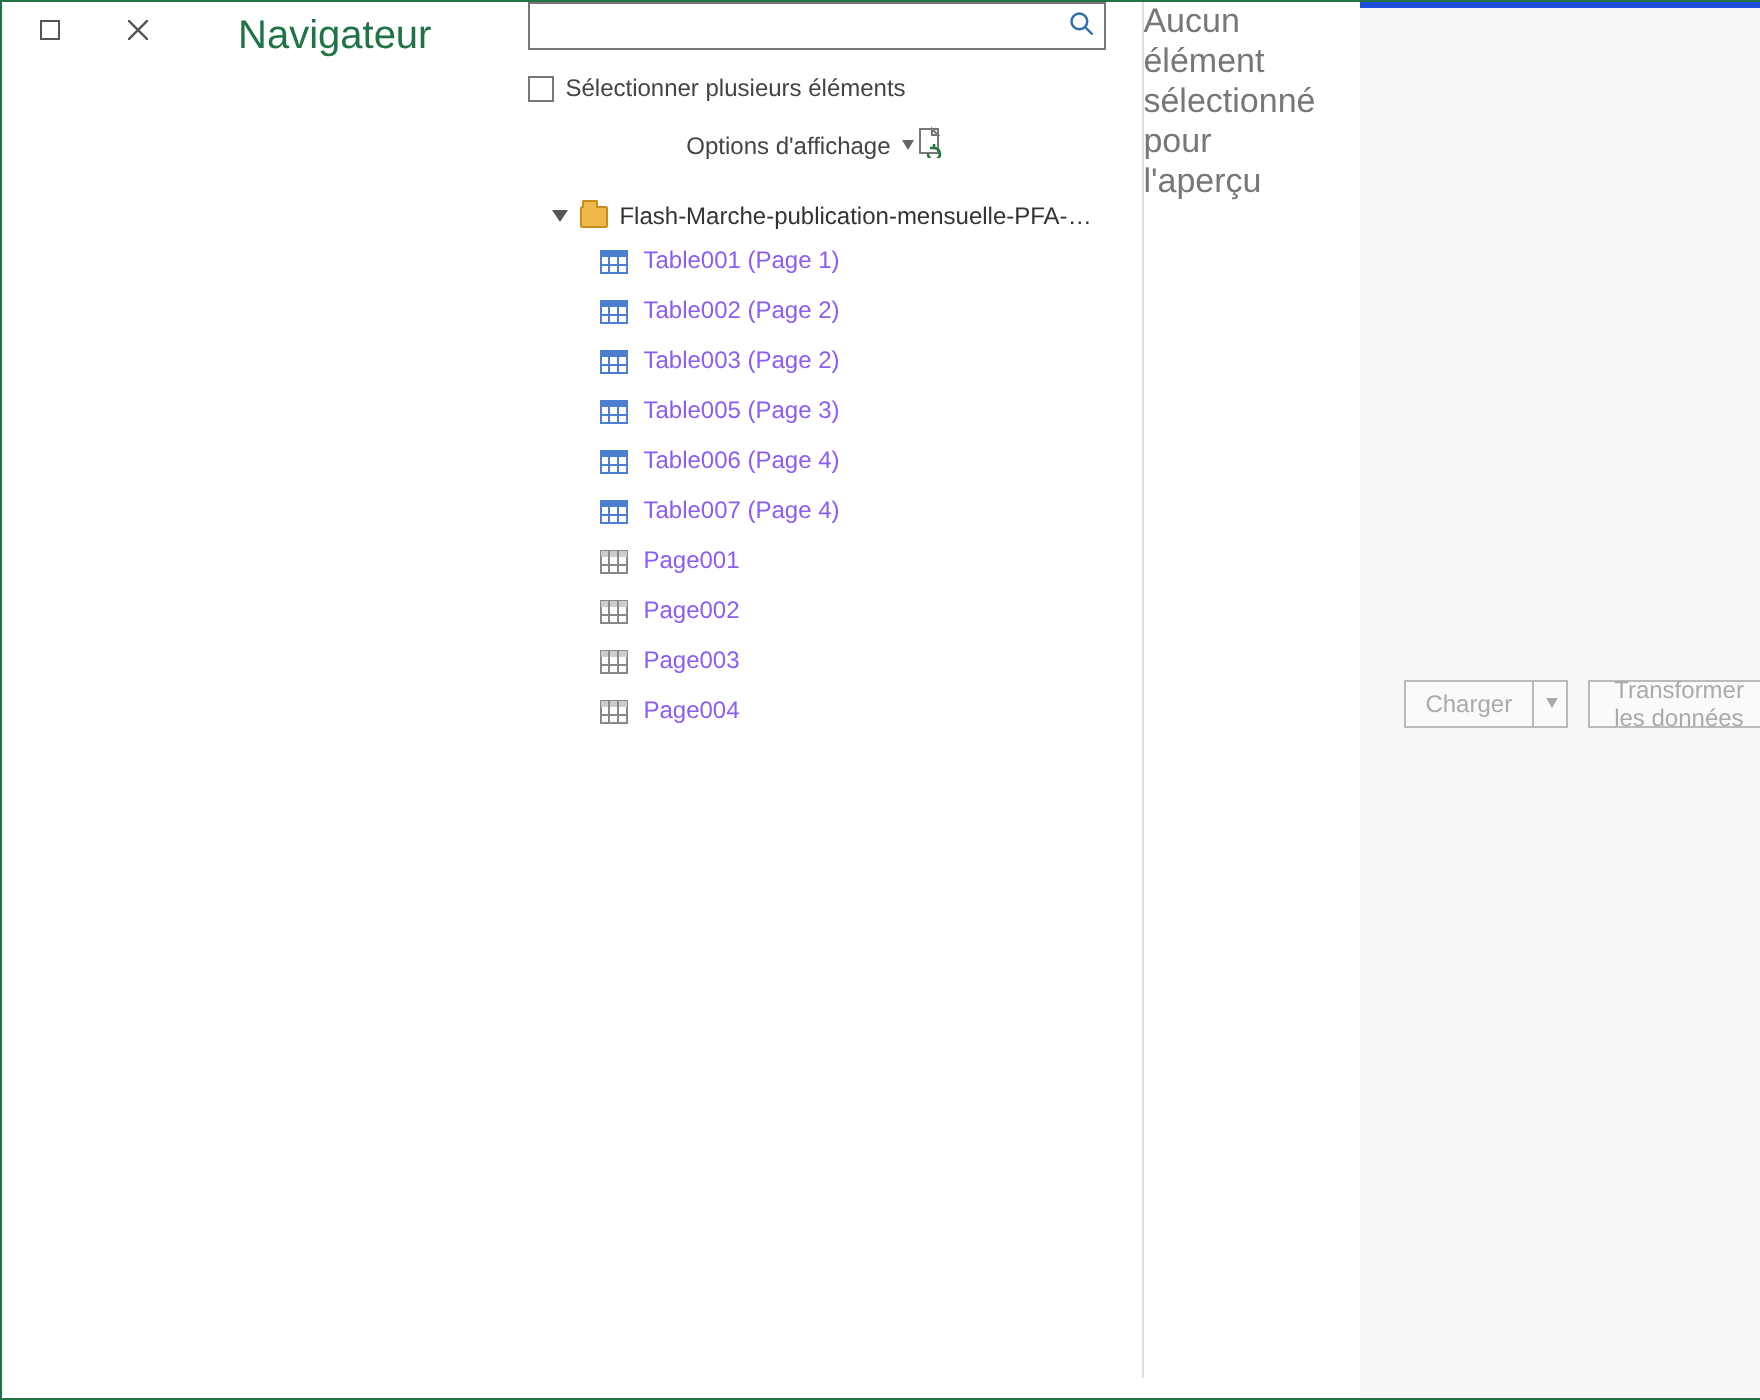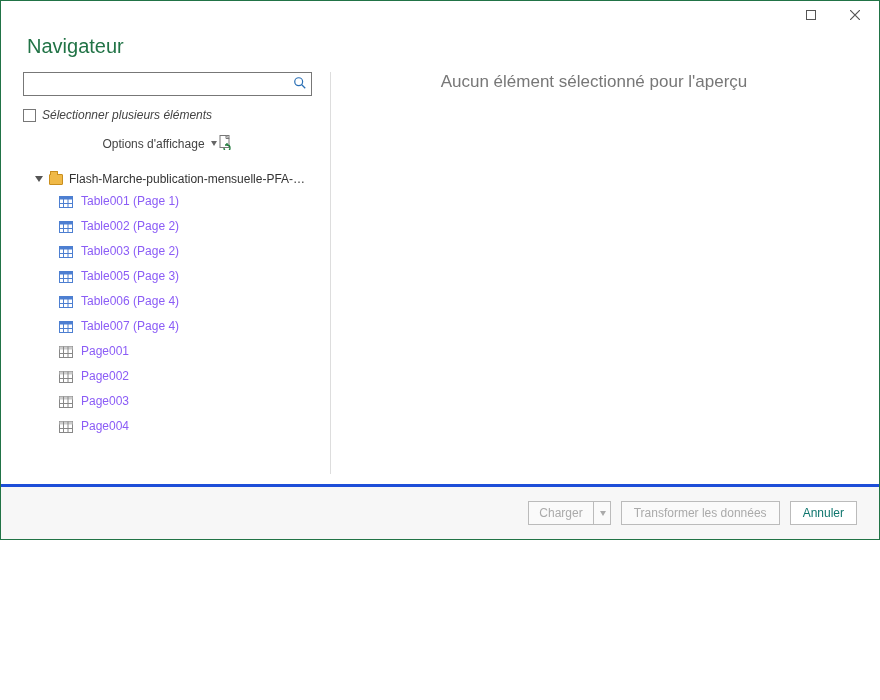--- a/index.html
+++ b/index.html
@@ -5,24 +5,24 @@
   * { box-sizing: border-box; }
   html, body {
     margin: 0; padding: 0;
     width: 880px; height: 700px;
     font-family: "Segoe UI", Tahoma, sans-serif;
     font-size: 12px;
     color: #444;
     background: #fff;
   }
   .window {
-    width: 880px; height: 540px;
+    width: 880px; height: 700px;
     border: 1px solid #217346;
     display: flex;
-    flex-direction: column;
+    flex-direction: row;
     position: relative;
   }
   .titlebar {
     height: 28px;
     display: flex;
     justify-content: flex-end;
     align-items: center;
     padding: 0 2px;
   }
   .titlebar .ctl {
@@ -75,21 +75,20 @@
     right: 5px; top: 4px;
     color: #2a6fb5;
   }
   .checkline {
     display: flex;
     align-items: center;
     gap: 6px;
     margin-bottom: 8px;
     padding: 2px 0;
     color: #444;
-    font-style: italic;
   }
   .checkbox {
     width: 13px; height: 13px;
     border: 1px solid #777;
     background: #fff;
   }
   .optrow {
     display: flex;
     align-items: center;
     justify-content: center;

